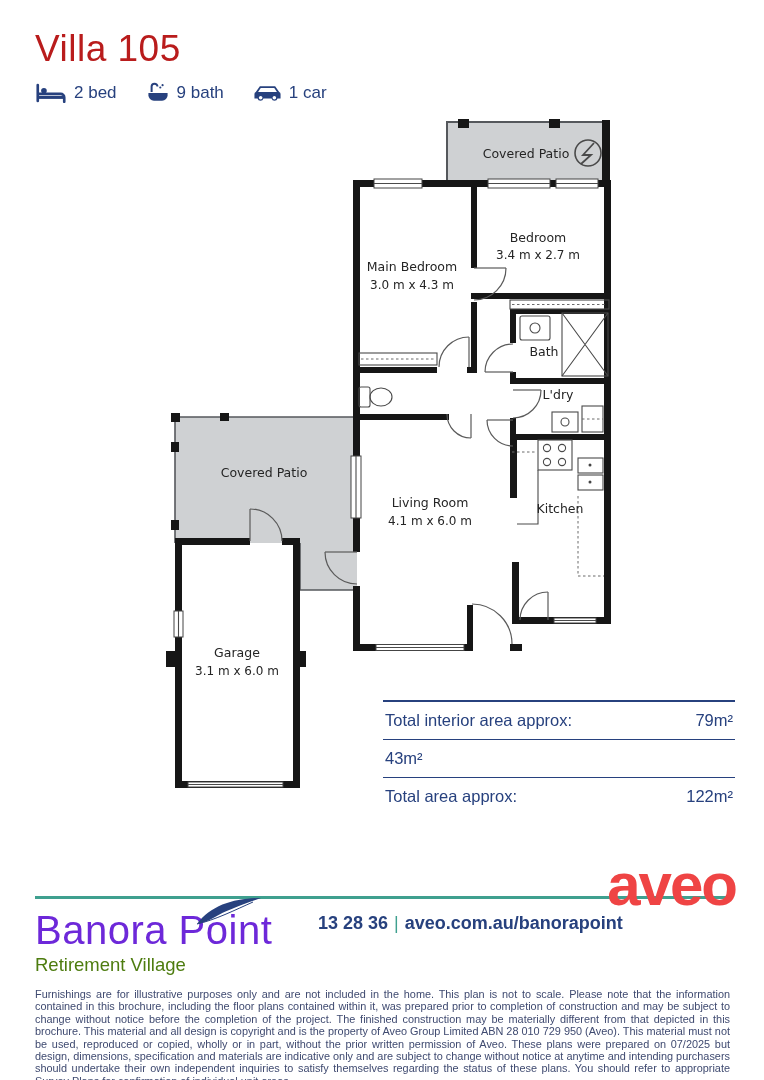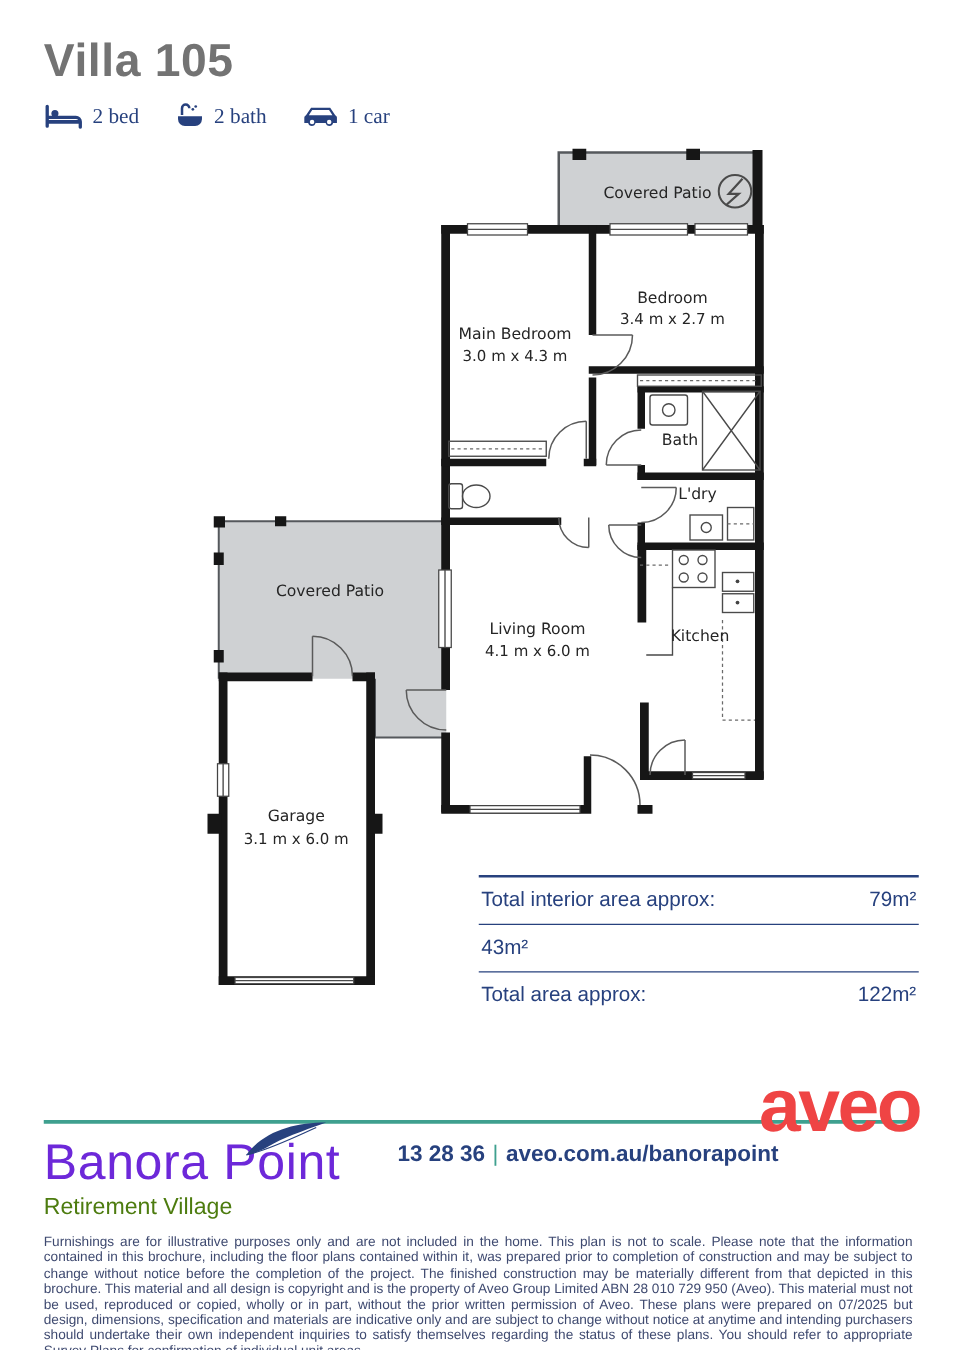--- a/index.html
+++ b/index.html
@@ -2,24 +2,24 @@
 <html><head>
 <meta charset="utf-8">
 <style>
   html,body{margin:0;padding:0;}
   body{
     width:764px;height:1080px;position:relative;background:#ffffff;
     font-family:"Liberation Sans", sans-serif;color:#27417e;overflow:hidden;
   }
   
   .title{
-    position:absolute;left:35px;top:28px;font-size:37px;font-weight:700;
-    color:#737373;letter-spacing:.5px;
+    position:absolute;left:35px;top:28px;font-size:37px;font-weight:400;
+    color:#b91c1c;letter-spacing:.5px;
   }
-  .features{position:absolute;left:36px;top:82px;display:flex;gap:30px;align-items:center;font-family:Liberation Serif, serif;}
+  .features{position:absolute;left:36px;top:82px;display:flex;gap:30px;align-items:center;}
   .feature{display:flex;align-items:center;gap:8px;font-size:17px;font-weight:500;color:#27417e;}
   .feature svg{display:block;}
   
   .plan{position:absolute;left:158px;top:106px;width:460px;height:690px;}
   .wall{fill:#161616;}
   .patio{fill:#cfd1d3;}
   .win{fill:#ffffff;stroke:#444;stroke-width:1;}
   .fx{fill:none;stroke:#4a4a4a;stroke-width:1.1;}
   .door{fill:none;stroke:#5a5a5a;stroke-width:1.2;}
   .dash{fill:none;stroke:#6a6a6a;stroke-width:1;stroke-dasharray:2.5 2.5;}
@@ -66,21 +66,21 @@
   </div>
   <div class="feature">
     <span>
       <svg width="22" height="21" viewBox="0 0 24 23">
         <path d="M5 11 V5 a3.2 3.2 0 0 1 6.4 0" stroke="#27417e" stroke-width="2.2" fill="none"></path>
         <circle cx="14.5" cy="6" r="1.2" fill="#27417e"></circle>
         <circle cx="17" cy="3.5" r="1.2" fill="#27417e"></circle>
         <path d="M1.5 12 h21 v2.5 a6 6 0 0 1 -6 6 h-9 a6 6 0 0 1 -6 -6 z" fill="#27417e"></path>
       </svg>
     </span>
-    <span>2 bath</span>
+    <span>9 bath</span>
   </div>
   <div class="feature">
     <span>
       <svg width="27" height="18" viewBox="0 0 30 20">
         <path d="M2 9 l4.5 -6.5 h17 L28 9 q1.5 .6 1.5 2 v5 h-3.4 a3.4 3.4 0 0 1 -6.6 0 h-9 a3.4 3.4 0 0 1 -6.6 0 H.5 v-5 q0 -1.4 1.5 -2 z" fill="#27417e"></path>
         <path d="M7.5 4.5 h15 l3 4.5 h-21 z" fill="#fff"></path>
         <circle cx="7.4" cy="15.2" r="2" fill="#fff"></circle>
         <circle cx="22.6" cy="15.2" r="2" fill="#fff"></circle>
       </svg>
     </span>

